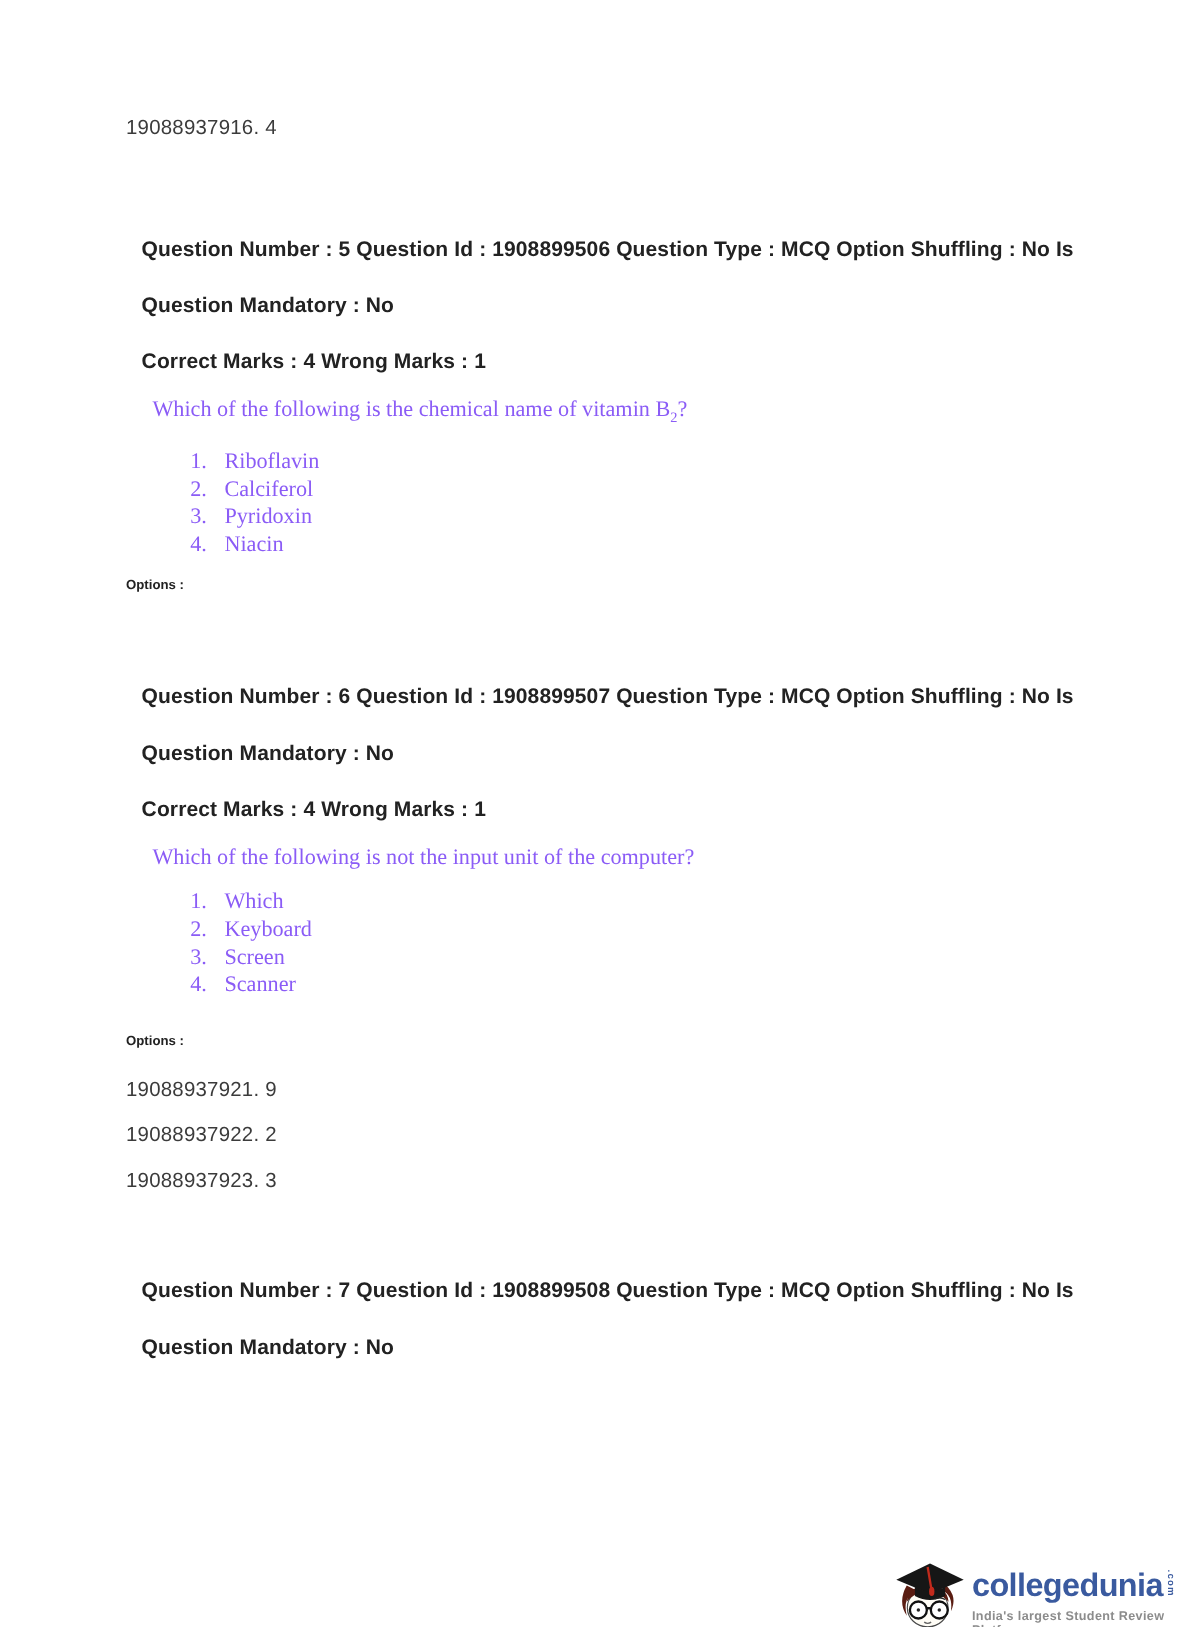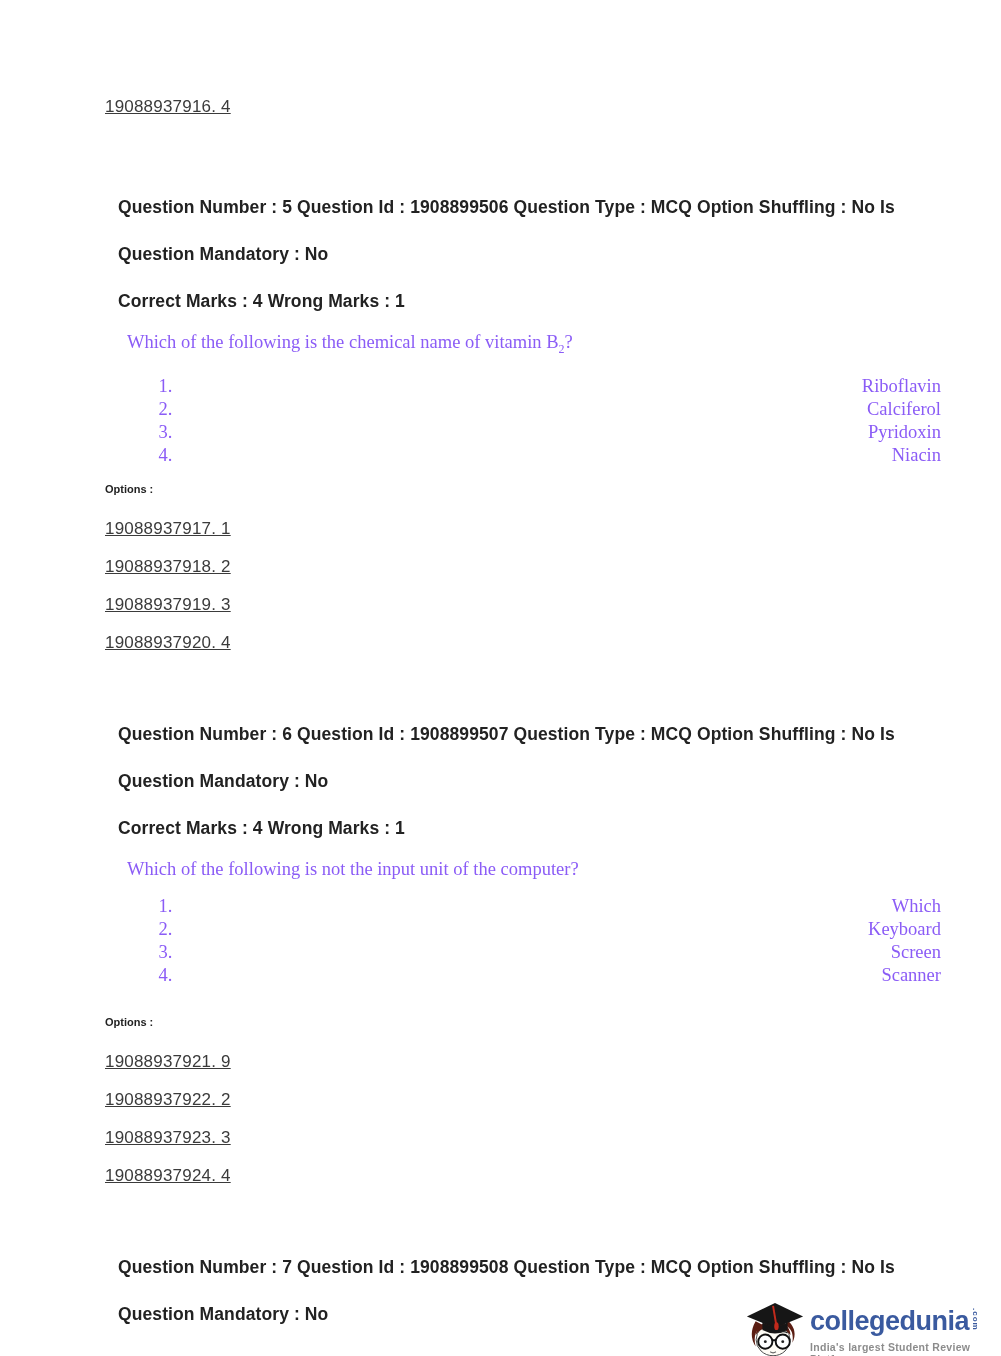--- a/index.html
+++ b/index.html
@@ -15,21 +15,20 @@
   .content {
     padding: 98px 60px 0 105px;
   }
   
   .opt-line {
     font-size: 17px;
     line-height: 17px;
     color: #3b3b3b;
     margin: 0 0 21px 0;
     letter-spacing: 0.2px;
-    text-decoration: underline;
   }
   .leading-line { margin-bottom: 75px; }
   
   .meta p {
     margin: 13px;
     font-weight: 700;
     font-size: 17.5px;
     line-height: 34px;
     color: #222222;
     letter-spacing: 0.1px;
@@ -45,21 +44,20 @@
     font-size: 18.5px;
     line-height: 22px;
     margin: 0;
   }
   .qbody sub { font-size: 12px; }
   .qbody ol {
     margin: 15px 0 0 28px;
     padding-left: 22px;
     font-size: 18.5px;
     line-height: 23px;
-    text-align: right;
   }
   .qbody ol li { padding-left: 10px; }
   .options-label {
     font-weight: 700;
     font-size: 11px;
     line-height: 17px;
     color: #222222;
     margin: 14px 0 22px 0;
   }
   .question-block { margin-bottom: 66px; }
@@ -118,26 +116,20 @@
     <div class="qbody">
       <p class="prompt"><span>Which of the following is the chemical name of vitamin B</span><sub>2</sub><span>?</span></p>
       <ol>
         <li>Riboflavin</li>
         <li>Calciferol</li>
         <li>Pyridoxin</li>
         <li>Niacin</li>
       </ol>
     </div>
     <p class="options-label">Options :</p>
-    <div class="opts">
-      <p class="opt-line">19088937917. 1</p>
-      <p class="opt-line">19088937918. 2</p>
-      <p class="opt-line">19088937919. 3</p>
-      <p class="opt-line">19088937920. 4</p>
-    </div>
   </section>
 
   <section class="question-block">
     <div class="meta">
       <p>Question Number : 6 Question Id : 1908899507 Question Type : MCQ Option Shuffling : No Is</p>
       <p>Question Mandatory : No</p>
       <p class="marks">Correct Marks : 4 Wrong Marks : 1</p>
     </div>
     <div class="qbody">
       <p class="prompt"><span>Which of the following is not the input unit of the computer?</span></p>
@@ -147,21 +139,20 @@
         <li>Screen</li>
         <li>Scanner</li>
       </ol>
     </div>
     <div class="q-gap"></div>
     <p class="options-label">Options :</p>
     <div class="opts">
       <p class="opt-line">19088937921. 9</p>
       <p class="opt-line">19088937922. 2</p>
       <p class="opt-line">19088937923. 3</p>
-      <p class="opt-line">19088937924. 4</p>
     </div>
   </section>
 
   <section class="question-block">
     <div class="meta">
       <p>Question Number : 7 Question Id : 1908899508 Question Type : MCQ Option Shuffling : No Is</p>
       <p>Question Mandatory : No</p>
     </div>
   </section>
 

